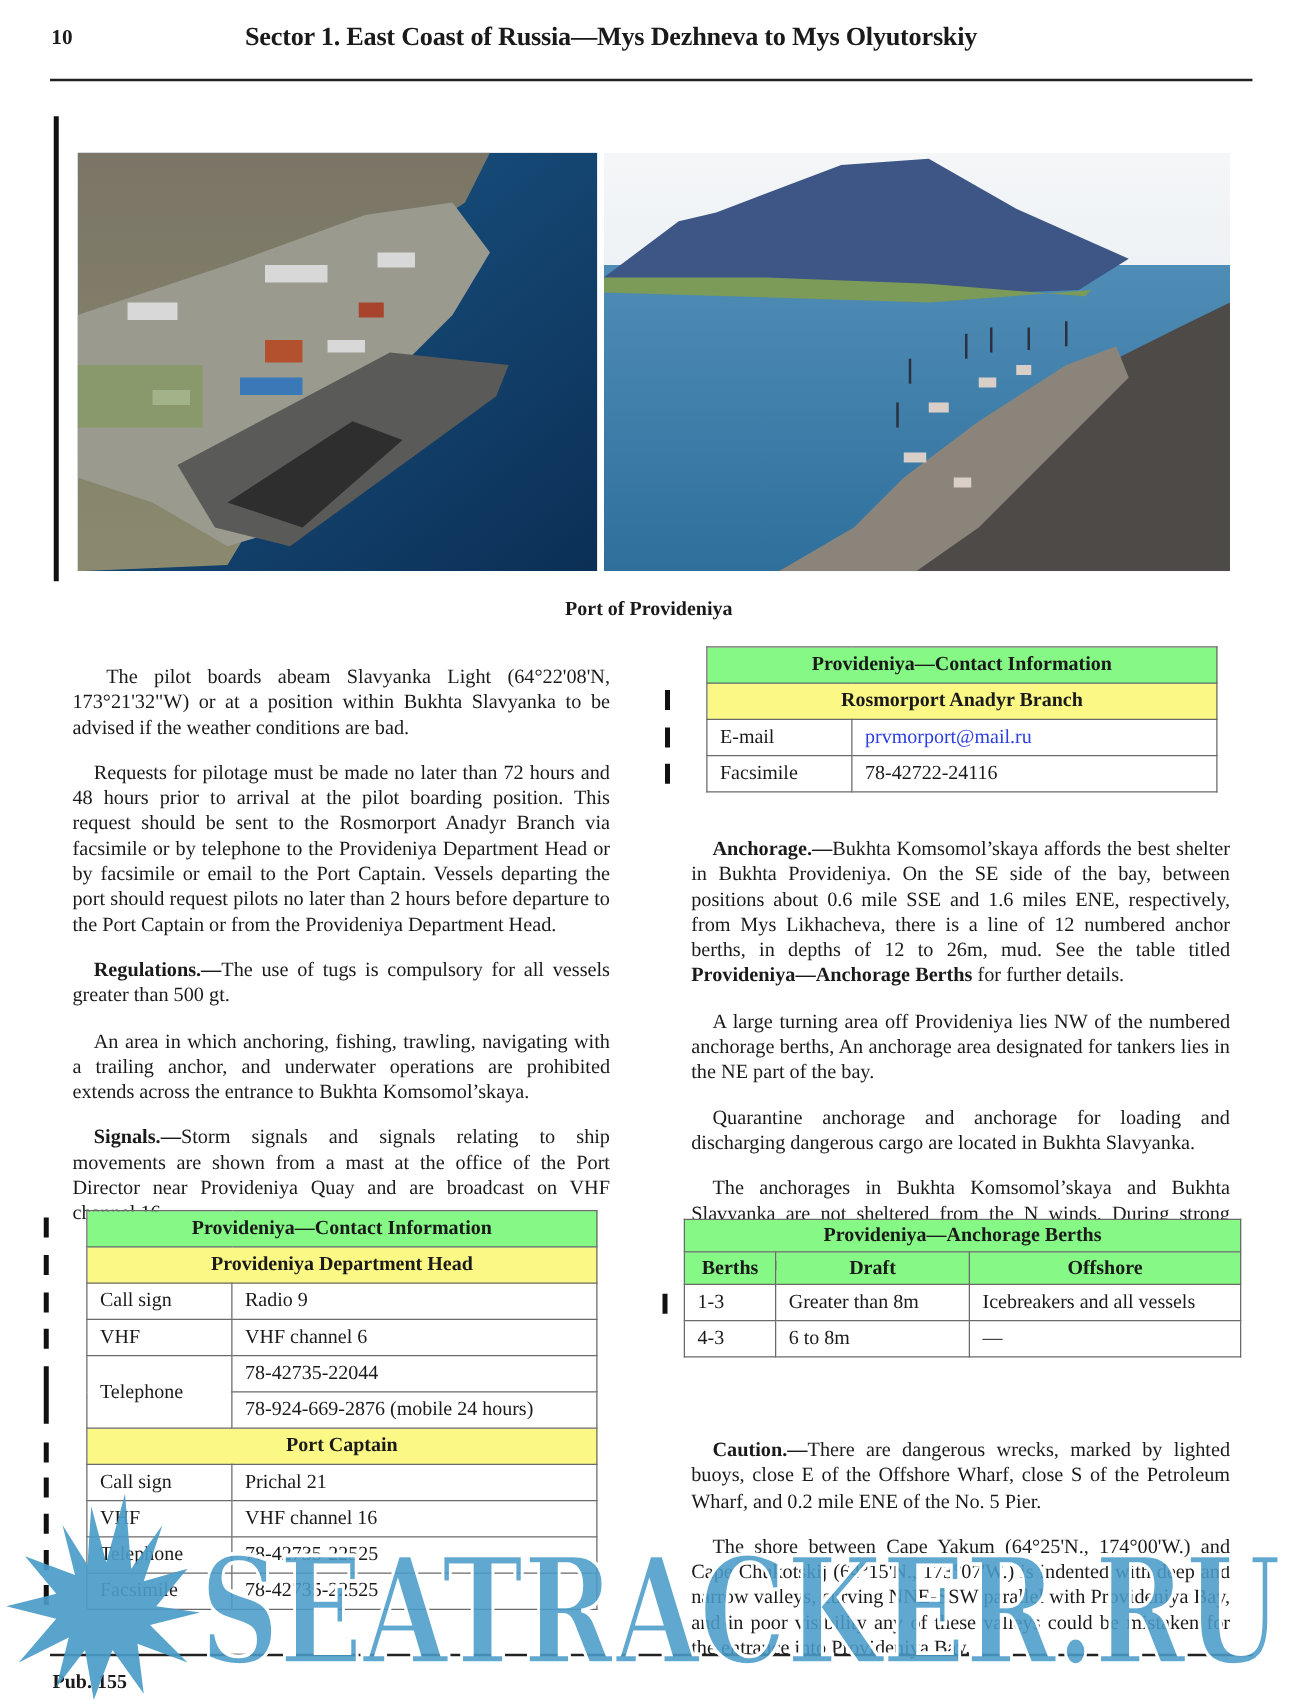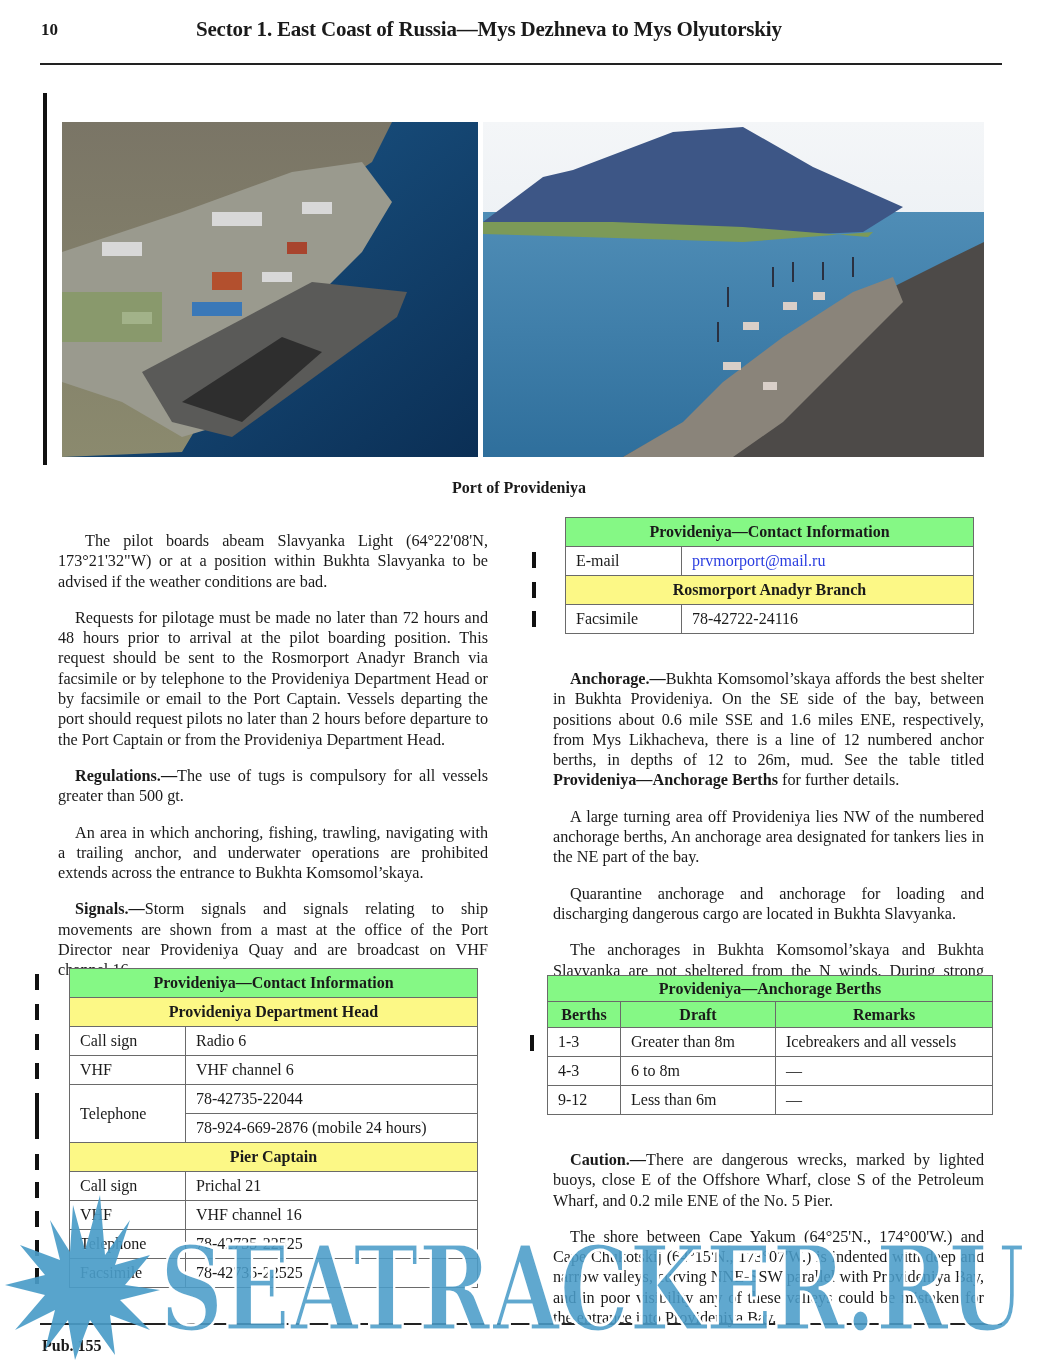--- a/index.html
+++ b/index.html
@@ -123,35 +123,35 @@
 <table class="info" style="left:69px;top:968px;width:409px;">
   <tbody>
       <tr>
         <th colspan="2" class="green">Provideniya—Contact Information</th>
       </tr>
   <tr>
         <th colspan="2" class="yellow">Provideniya Department Head</th>
       </tr>
   <tr>
     <td style="width:95px;">Call sign</td>
-    <td>Radio 6</td>
+    <td>Radio 9</td>
   </tr>
   <tr>
     <td>VHF</td>
     <td>VHF channel 6</td>
   </tr>
   <tr>
     <td rowspan="2">Telephone</td>
     <td>78-42735-22044</td>
   </tr>
   <tr>
     <td>78-924-669-2876 (mobile 24 hours)</td>
   </tr>
   <tr>
-        <th colspan="2" class="yellow">Pier Captain</th>
+        <th colspan="2" class="yellow">Port Captain</th>
       </tr>
   <tr>
     <td>Call sign</td>
     <td>Prichal 21</td>
   </tr>
   <tr>
     <td>VHF</td>
     <td>VHF channel 16</td>
   </tr>
   <tr>
@@ -168,26 +168,26 @@
 <div class="abs changebar" style="left:532px;top:552px;height:16px;"></div>
 <div class="abs changebar" style="left:532px;top:582px;height:16px;"></div>
 <div class="abs changebar" style="left:532px;top:611px;height:16px;"></div>
 
 <table class="info" style="left:565px;top:517px;width:409px;">
   <tbody>
       <tr>
         <th colspan="2" class="green">Provideniya—Contact Information</th>
       </tr>
   <tr>
+        <th colspan="2" class="yellow">Rosmorport Anadyr Branch</th>
+      </tr>
+  <tr>
     <td style="width:95px;">E-mail</td>
     <td class="link">prvmorport@mail.ru</td>
   </tr>
-  <tr>
-        <th colspan="2" class="yellow">Rosmorport Anadyr Branch</th>
-      </tr>
   <tr>
     <td>Facsimile</td>
     <td>78-42722-24116</td>
   </tr>
 </tbody>
   </table>
 
 <div class="abs col" style="left:537px;top:653px;width:463px;">
   <p><b>Anchorage.—</b><span>Bukhta Komsomol’skaya affords the best shelter in Bukhta Provideniya. On the SE side of the bay, between positions about 0.6 mile SSE and 1.6 miles ENE, respectively, from Mys Likhacheva, there is a line of 12 numbered anchor berths, in depths of 12 to 26m, mud. See the table titled </span><b>Provideniya—Anchorage Berths</b><span> for further details.</span></p>
   <p>A large turning area off Provideniya lies NW of the numbered anchorage berths, An anchorage area designated for tankers lies in the NE part of the bay.</p>
@@ -198,35 +198,30 @@
 <div class="abs changebar" style="left:530px;top:1035px;height:16px;"></div>
 
 <table class="info" style="left:547px;top:975px;width:446px;">
   <tbody>
       <tr>
         <th colspan="3" class="green" style="height:25px;">Provideniya—Anchorage Berths</th>
       </tr>
   <tr>
     <th class="green" style="width:52px;height:25px;">Berths</th>
     <th class="green" style="width:134px;height:25px;">Draft</th>
-    <th class="green" style="height:25px;">Remarks</th>
+    <th class="green" style="height:25px;">Offshore</th>
   </tr>
   <tr>
     <td class="center">1-3</td>
     <td class="center">Greater than 8m</td>
     <td class="center">Icebreakers and all vessels</td>
   </tr>
   <tr>
     <td class="center">4-3</td>
     <td class="center">6 to 8m</td>
-    <td class="center">—</td>
-  </tr>
-  <tr>
-    <td class="center">9-12</td>
-    <td class="center">Less than 6m</td>
     <td class="center">—</td>
   </tr>
 </tbody>
   </table>
 
 <div class="abs col" style="left:537px;top:1134px;width:463px;">
   <p><b>Caution.—</b><span>There are dangerous wrecks, marked by lighted buoys, close E of the Offshore Wharf, close S of the Petroleum Wharf, and 0.2 mile ENE of the No. 5 Pier.</span></p>
   <p>The shore between Cape Yakum (64°25'N., 174°00'W.) and Cape Chukotskij (64°15'N., 173°07'W.) is indented with deep and narrow valleys, curving NNE-SSW parallel with Provideniya Bay, and in poor visibility any of these valleys could be mistaken for the entrance into Provideniya Bay.</p>
 </div>
 

